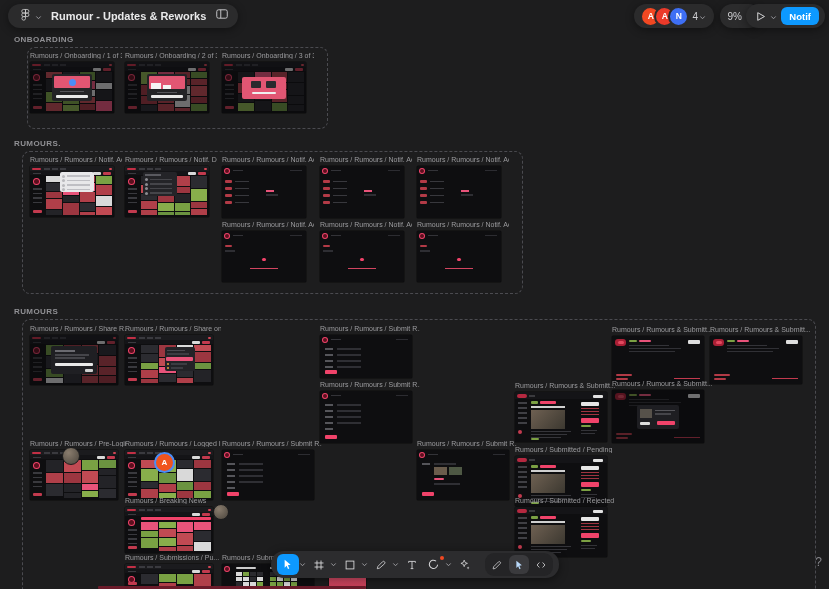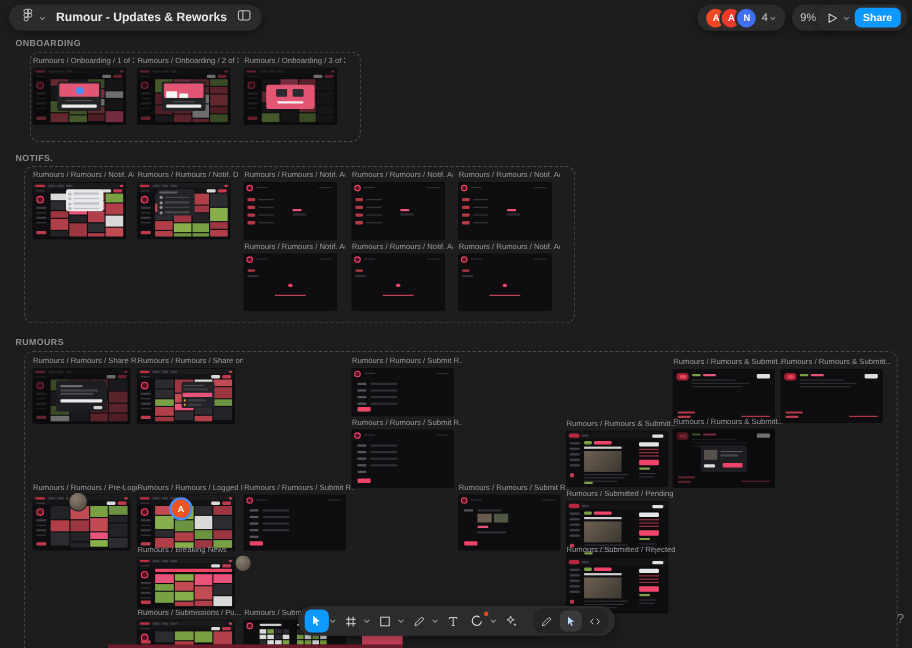--- a/index.html
+++ b/index.html
@@ -82,27 +82,27 @@
 </div>
 <div class="pill" style="right:4px;top:4px;padding:0 3px 0 8px;">
   <span style="display:flex;">
       <svg width="13" height="13" viewBox="0 0 16 16" fill="none">
         <path d="M4.6 3.3v9.4L12.9 8z" stroke="#d6d6d8" stroke-width="1.2" stroke-linejoin="round"></path>
       </svg>
     </span>
   <span style="margin-left:3px;"><svg width="7" height="7" viewBox="0 0 8 8" fill="none">
         <path d="M1.5 2.8l2.5 2.6 2.5-2.6" stroke="#9a9a9f" stroke-width="1.1"></path>
       </svg></span>
-  <div class="share-btn">Share</div>
+  <div class="share-btn">Notif</div>
 </div>
 
 <div id="canvas">
     <div class="section-label" style="left: 14px; top: 35px;">ONBOARDING</div>
     <div class="section-box" style="left: 27px; top: 47px; width: 299px; height: 80px;"></div>
-    <div class="section-label" style="left: 14px; top: 139px;">NOTIFS.</div>
+    <div class="section-label" style="left: 14px; top: 139px;">RUMOURS.</div>
     <div class="section-box" style="left: 22px; top: 151px; width: 499px; height: 141px;"></div>
     <div class="section-label" style="left: 14px; top: 307px;">RUMOURS</div>
     <div class="section-box" style="left: 22px; top: 319px; width: 792px; height: 278px;"></div>
     <div class="frame-label" style="left: 30px; top: 52px; max-width: 92px;">Rumours / Onboarding / 1 of 3</div>
     <div class="thumb" style="left: 30px; top: 62px; width: 84px; height: 51px;">
       <div style="position: absolute; left: 0px; top: 0px; width: 84px; height: 5px; background: rgb(27, 27, 30);"></div>
       <div style="position: absolute; left: 2px; top: 1.5px; width: 9px; height: 2.5px; background: rgb(194, 47, 69); border-radius: 1px;"></div>
       <div style="position: absolute; left: 14px; top: 2px; width: 6px; height: 1.5px; background: rgb(58, 58, 63);"></div>
       <div style="position: absolute; left: 22px; top: 2px; width: 6px; height: 1.5px; background: rgb(58, 58, 63);"></div>
       <div style="position: absolute; left: 30px; top: 2px; width: 6px; height: 1.5px; background: rgb(58, 58, 63);"></div>

